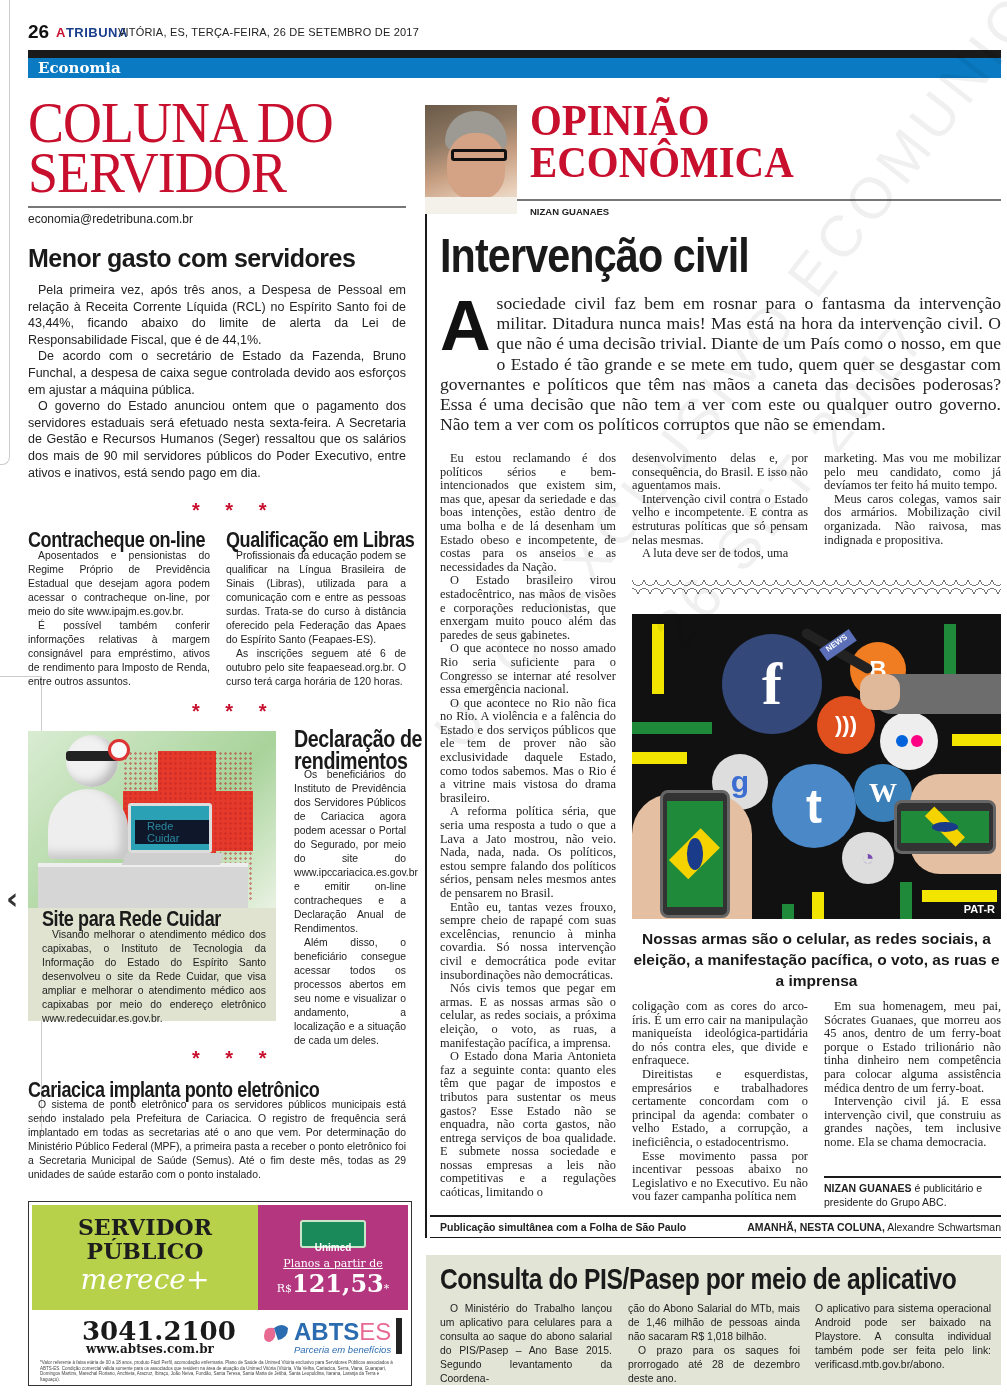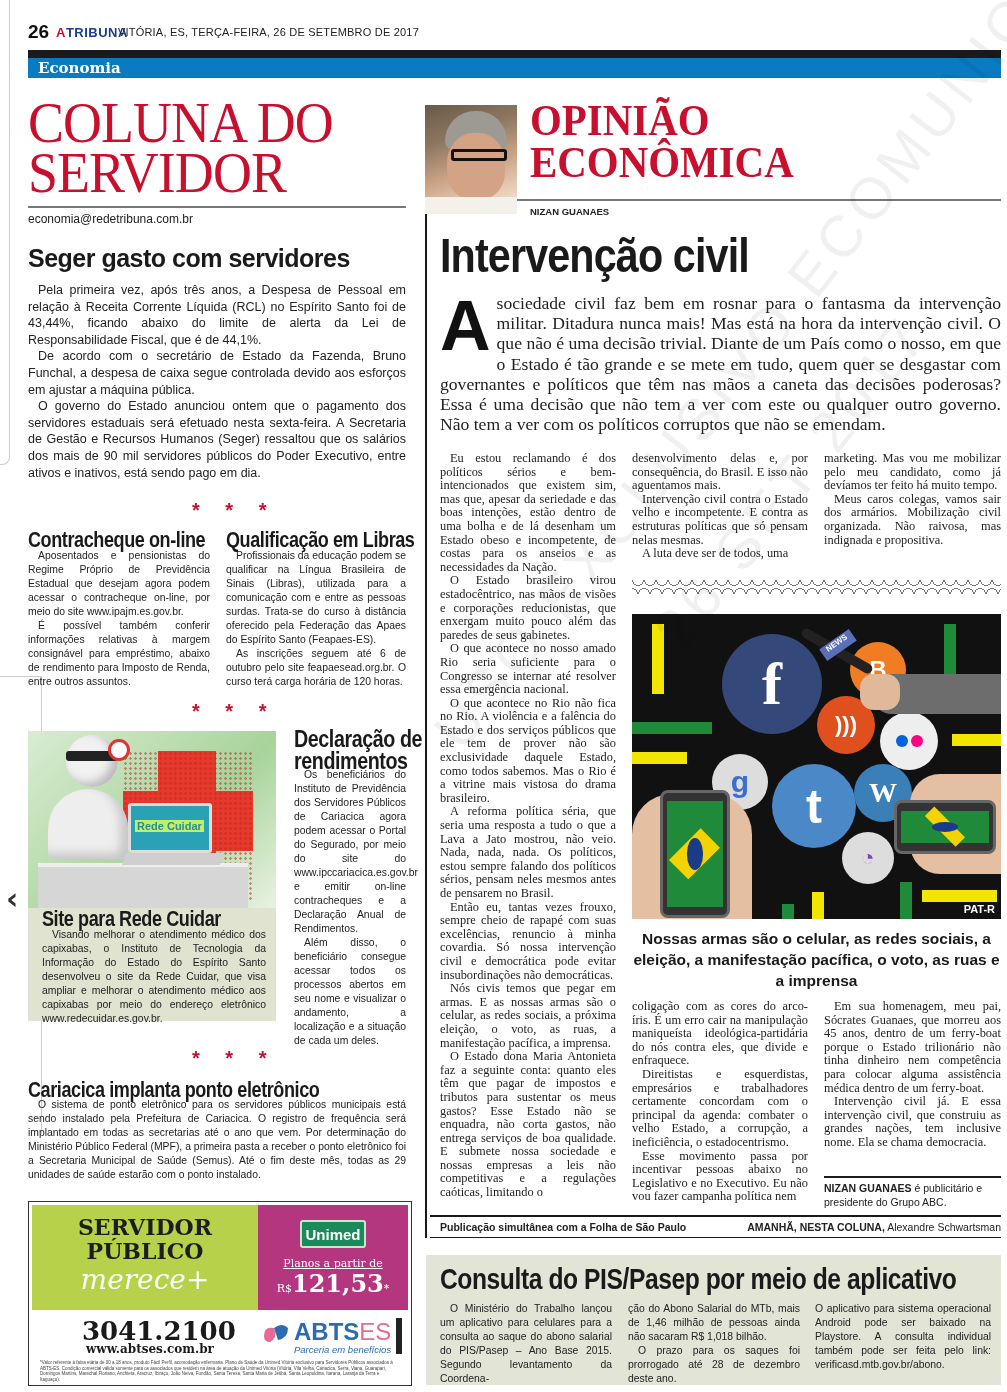--- a/index.html
+++ b/index.html
@@ -32,21 +32,21 @@
 .rc-box{left:28px;top:731px;width:248px;height:290px;background:#dfe3d0}
 .rc-img{left:28px;top:731px;width:248px;height:177px;background:linear-gradient(135deg,#d9ecd2,#a8d39a 60%,#e9f2e3);overflow:hidden}
 .cross-v{position:absolute;left:130px;top:20px;width:58px;height:150px;background:#e53a2b}
 .cross-h{position:absolute;left:95px;top:60px;width:130px;height:60px;background:#e53a2b}
 .dots{position:absolute;left:95px;top:20px;width:130px;height:150px;background-image:radial-gradient(#b22 1px,transparent 1.5px);background-size:5px 5px;opacity:.5}
 .figure-head{position:absolute;left:38px;top:4px;width:52px;height:52px;border-radius:50%;background:#f1f1f1;box-shadow:inset -6px -4px 8px #bbb}
 .band{position:absolute;left:38px;top:20px;width:52px;height:10px;background:#222;border-radius:3px}
 .mirror{position:absolute;left:80px;top:8px;width:22px;height:22px;border-radius:50%;background:#fafafa;border:3px solid #d33}
 .body-fig{position:absolute;left:20px;top:58px;width:80px;height:70px;border-radius:40px 40px 6px 6px;background:#eee;box-shadow:inset -8px -6px 10px #c8c8c8}
 .laptop-screen{position:absolute;left:100px;top:72px;width:84px;height:50px;background:#2aa1b5;border:3px solid #ddd;border-radius:3px}
-.laptop-label{position:absolute;left:4px;top:14px;font-size:11px;font-weight:bold;color:#fff;background:#bef264;color:#2a8aa0;padding:0 2px}
+.laptop-label{position:absolute;left:4px;top:14px;font-size:11px;font-weight:normal;color:#fff;background:#0f172a;color:#2a8aa0;padding:0 12px}
 .laptop-base{position:absolute;left:96px;top:122px;width:98px;height:12px;background:#cfcfcf;transform:skewX(-20deg)}
 .desk{position:absolute;left:10px;top:132px;width:210px;height:45px;background:#d6d6d6;border-top:4px solid #eee}
 
 .photo{left:425px;top:105px;width:92px;height:109px;background:linear-gradient(160deg,#6a5a48 0%,#8d7762 30%,#c79f82 55%,#e7cdb7 80%,#f1ece6 100%);overflow:hidden}
 .photo .hair{position:absolute;left:20px;top:6px;width:62px;height:40px;border-radius:30px 30px 10px 10px;background:#9c9a92}
 .photo .face{position:absolute;left:22px;top:28px;width:58px;height:66px;border-radius:45% 45% 40% 40%;background:#d4a285}
 .photo .glasses{position:absolute;left:26px;top:44px;width:56px;height:12px;border:3px solid #111;border-radius:3px}
 .photo .shirt{position:absolute;left:0;top:92px;width:92px;height:20px;background:#f4f0ea}
 .op-title{left:530px;top:100px;font-family:"Liberation Serif",serif;font-weight:bold;color:#c8102e;font-size:44px;line-height:42px;letter-spacing:0px;transform:scaleX(.93);transform-origin:left top}
 .op-rule{left:517px;top:199px;width:484px;height:2px;background:#777}
@@ -79,21 +79,21 @@
 .pis-box{left:426px;top:1255px;width:575px;height:130px;background:#e2e4d6}
 .pis-title{left:440px;top:1262px;font-size:30px;font-weight:bold;color:#1a1a1a;letter-spacing:-.5px;transform:scaleX(.82);transform-origin:left top;white-space:nowrap}
 .pis-col{font-size:10.4px;line-height:14.1px;text-align:justify;color:#222}
 .pis-col p{text-indent:10px}
 
 .ad-frame{left:28px;top:1201px;width:384px;height:185px;border:1px solid #333}
 .ad-green{left:32px;top:1205px;width:226px;height:105px;background:#b7d14a;overflow:hidden}
 .ad-green .t1{position:absolute;left:0;width:226px;top:10px;text-align:center;font-family:"DejaVu Serif",serif;font-weight:bold;font-size:22px;line-height:24px;color:#1d1d1d}
 .ad-green .t2{position:absolute;left:0;width:226px;top:58px;text-align:center;font-family:"DejaVu Serif",serif;font-style:italic;font-size:28px;color:#fff}
 .ad-pink{left:258px;top:1205px;width:150px;height:105px;background:#b3367f;text-align:center;color:#fff}
-.unimed{position:absolute;left:42px;top:15px;width:66px;height:28px;background:#1a8a5a;border:2px solid #c8e6c9;border-radius:3px;font-size:15px;font-weight:bold;padding-top:4px}
+.unimed{position:absolute;left:42px;top:15px;width:66px;height:28px;background:#1a8a5a;border:2px solid #c8e6c9;border-radius:3px;font-size:10px;font-weight:bold;padding-top:20px}
 .plans{position:absolute;left:0;width:150px;top:52px;font-family:"DejaVu Serif",serif;font-size:11px;text-decoration:underline}
 .price{position:absolute;left:0;width:150px;top:64px;font-family:"DejaVu Serif",serif;font-weight:bold;font-size:24px}
 .price small{font-size:11px;font-weight:normal}
 .ad-white{left:32px;top:1310px;width:376px;height:72px;background:#fff}
 .phone-num{position:absolute;left:50px;top:6px;font-family:"DejaVu Serif",serif;font-weight:bold;font-size:26px;color:#1a1a1a}
 .web{position:absolute;left:54px;top:32px;font-family:"DejaVu Serif",serif;font-weight:bold;font-size:12px;color:#1a1a1a}
 .abts{position:absolute;left:230px;top:8px;font-size:24px;font-weight:bold;color:#2b6cb0}
 .abts span{color:#e86a93;font-weight:normal}
 .abts-tag{position:absolute;left:262px;top:34px;font-size:9.5px;color:#2b6cb0;font-style:italic}
 .fine{position:absolute;left:8px;top:50px;width:358px;font-size:4.5px;line-height:5.5px;color:#444}
@@ -115,32 +115,32 @@
 <div class="abs secbar"></div>
 <div class="abs sec-label">Economia</div>
 
 <div class="abs col-title">
   <div>COLUNA DO</div>
   <div>SERVIDOR</div>
 </div>
 <div class="abs col-rule"></div>
 <div class="abs col-email">economia@redetribuna.com.br</div>
 
-<div class="abs h-main">Seger gasto com servidores</div>
+<div class="abs h-main">Menor gasto com servidores</div>
 <div class="abs body-sans" style="left:28px;top:282px;width:378px">
   <p>Pela primeira vez, após três anos, a Despesa de Pessoal em relação à Receita Corrente Líquida (RCL) no Espírito Santo foi de 43,44%, ficando abaixo do limite de alerta da Lei de Responsabilidade Fiscal, que é de 44,1%.</p>
   <p>De acordo com o secretário de Estado da Fazenda, Bruno Funchal, a despesa de caixa segue controlada devido aos esforços em ajustar a máquina pública.</p>
   <p>O governo do Estado anunciou ontem que o pagamento dos servidores estaduais será efetuado nesta sexta-feira. A Secretaria de Gestão e Recursos Humanos (Seger) ressaltou que os salários dos mais de 90 mil servidores públicos do Poder Executivo, entre ativos e inativos, está sendo pago em dia.</p>
 </div>
 <div class="abs stars" style="left:192px;top:499px">* * *</div>
 
 <div class="abs h-cond" style="left:28px;top:527px;font-size:22px">Contracheque on-line</div>
 <div class="abs sm-sans" style="left:28px;top:549px;width:182px">
   <p>Aposentados e pensionistas do Regime Próprio de Previdência Estadual que desejam agora podem acessar o contracheque on-line, por meio do site www.ipajm.es.gov.br.</p>
-  <p>É possível também conferir informações relativas à margem consignável para empréstimo, abaixo de rendimento para Imposto de Renda, entre outros assuntos.</p>
+  <p>É possível também conferir informações relativas à margem consignável para empréstimo, ativos de rendimento para Imposto de Renda, entre outros assuntos.</p>
 </div>
 <div class="abs h-cond" style="left:226px;top:527px;font-size:22px">Qualificação em Libras</div>
 <div class="abs sm-sans" style="left:226px;top:549px;width:180px">
   <p>Profissionais da educação podem se qualificar na Língua Brasileira de Sinais (Libras), utilizada para a comunicação com e entre as pessoas surdas. Trata-se do curso à distância oferecido pela Federação das Apaes do Espírito Santo (Feapaes-ES).</p>
   <p>As inscrições seguem até 6 de outubro pelo site feapaesead.org.br. O curso terá carga horária de 120 horas.</p>
 </div>
 <div class="abs stars" style="left:192px;top:700px">* * *</div>
 
 <div class="abs rc-box"></div>
 <div class="abs rc-img">

